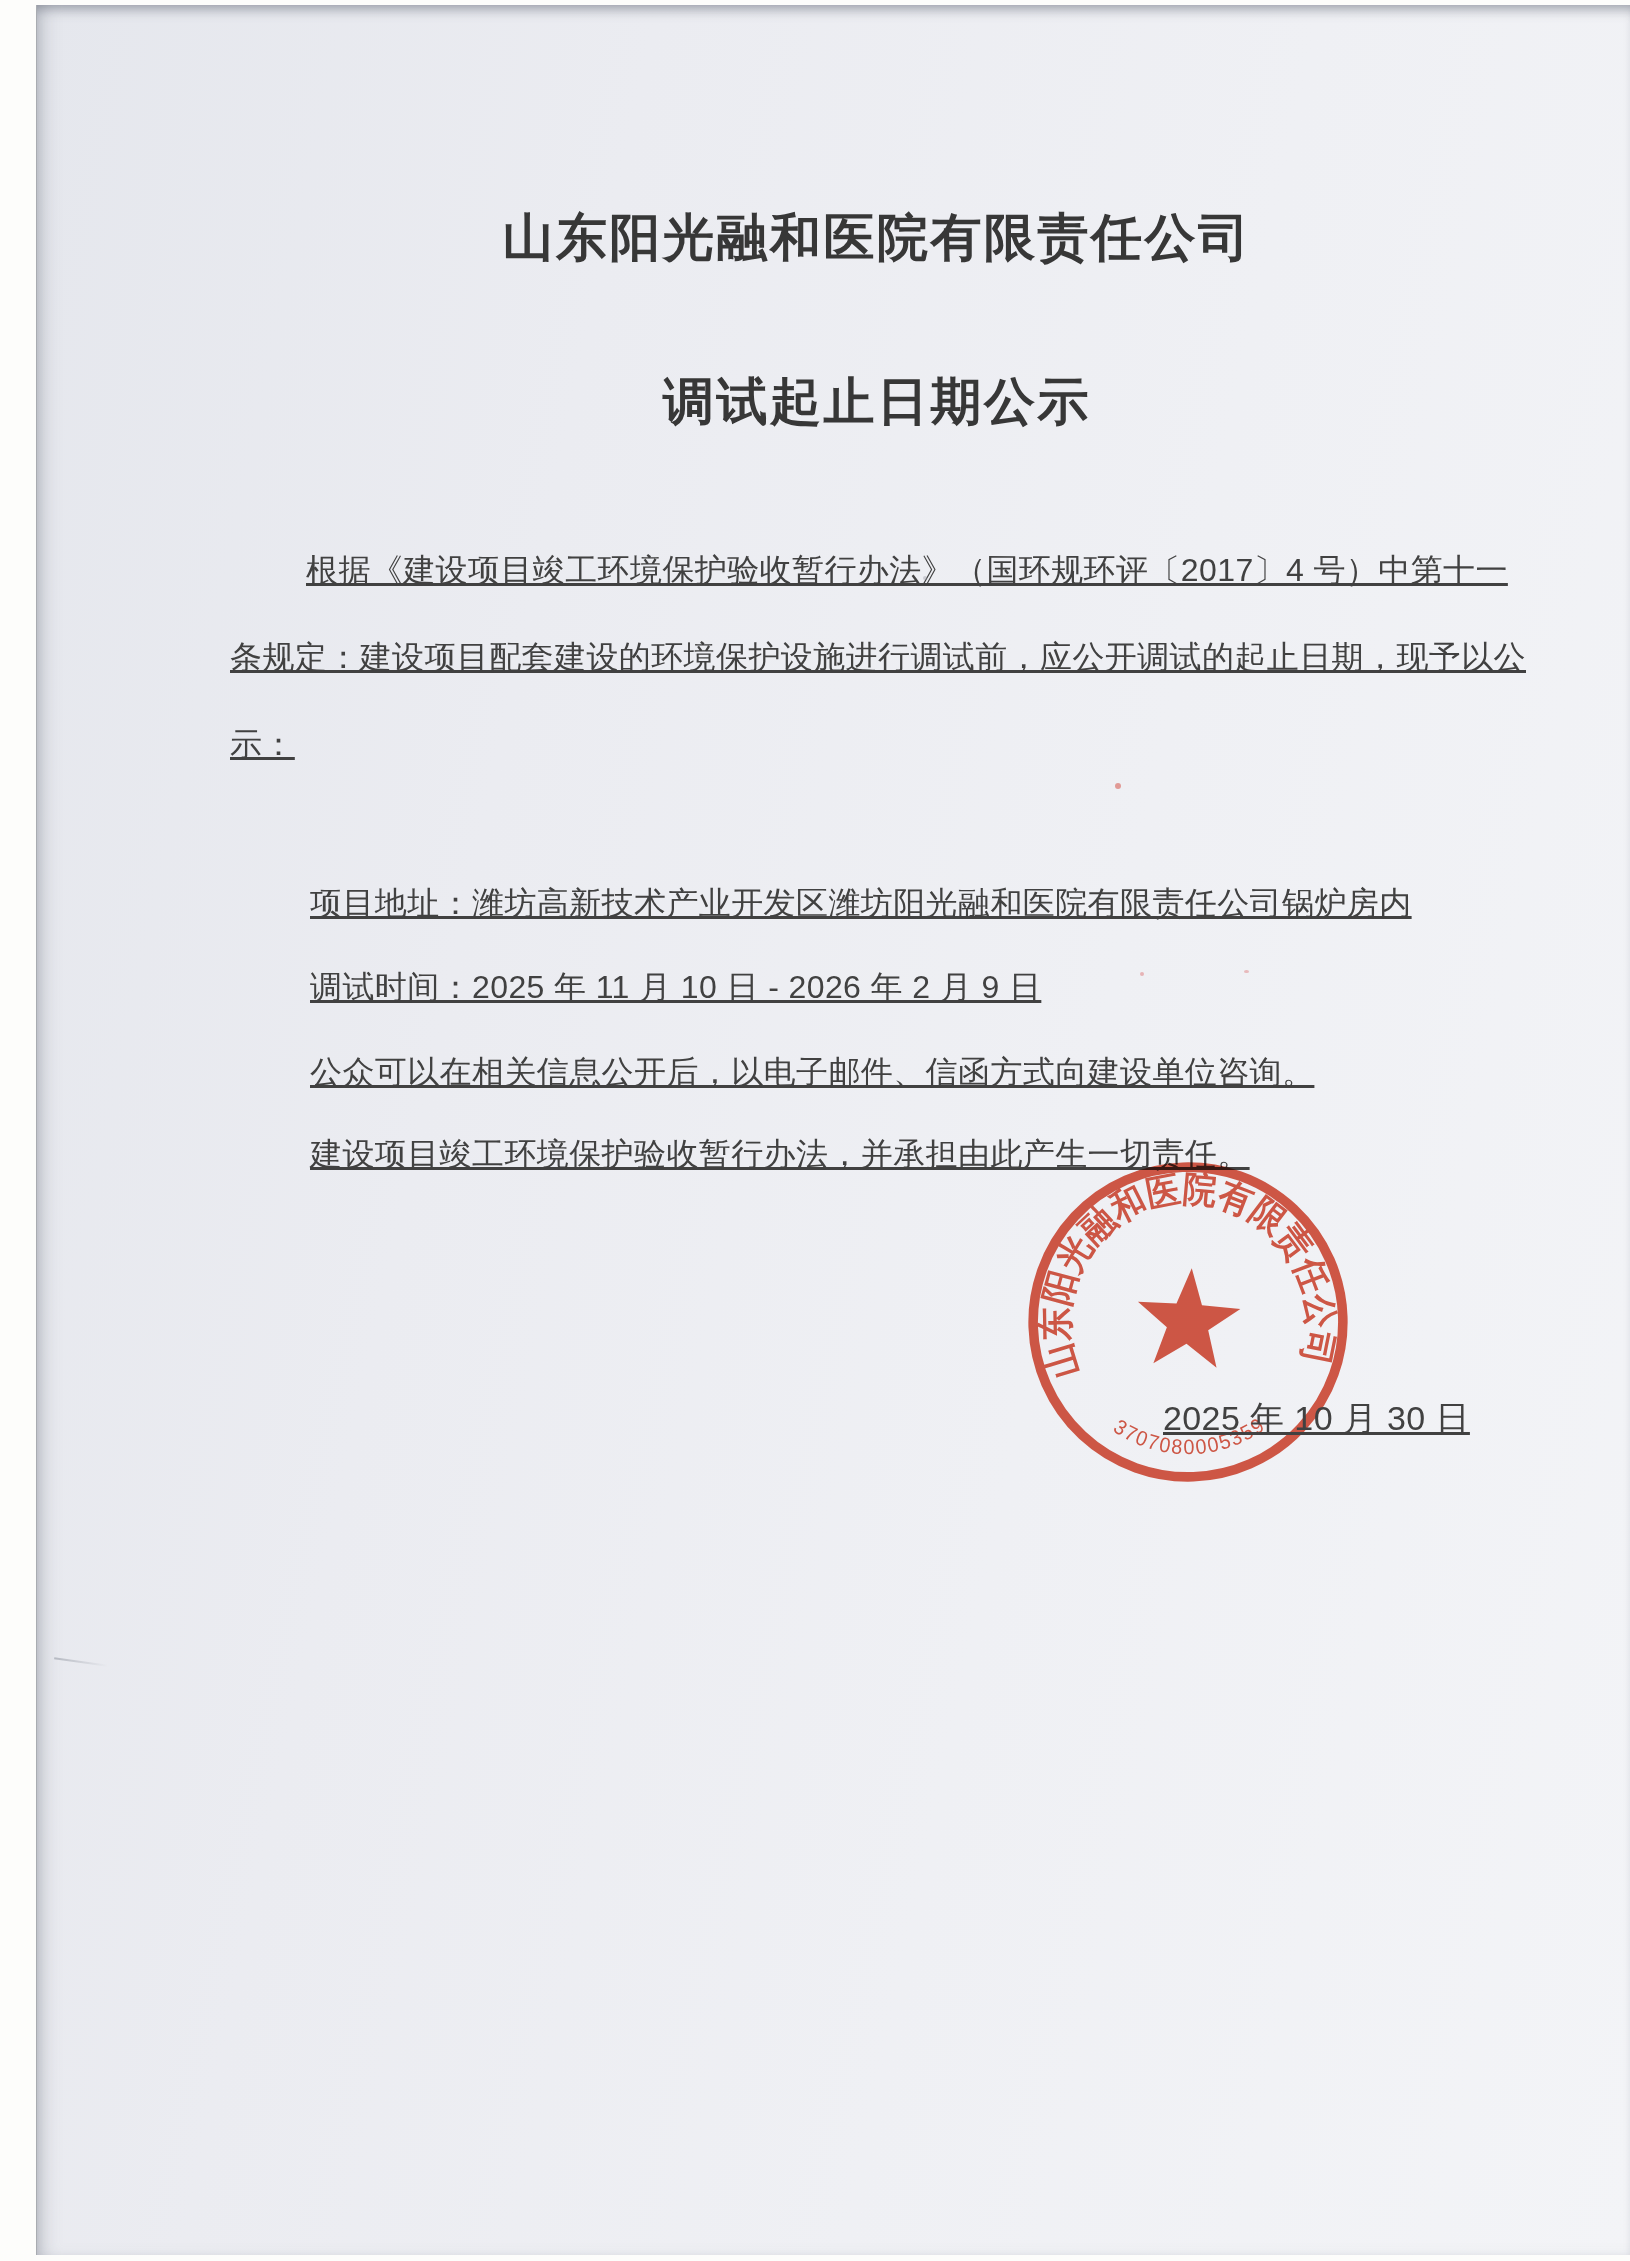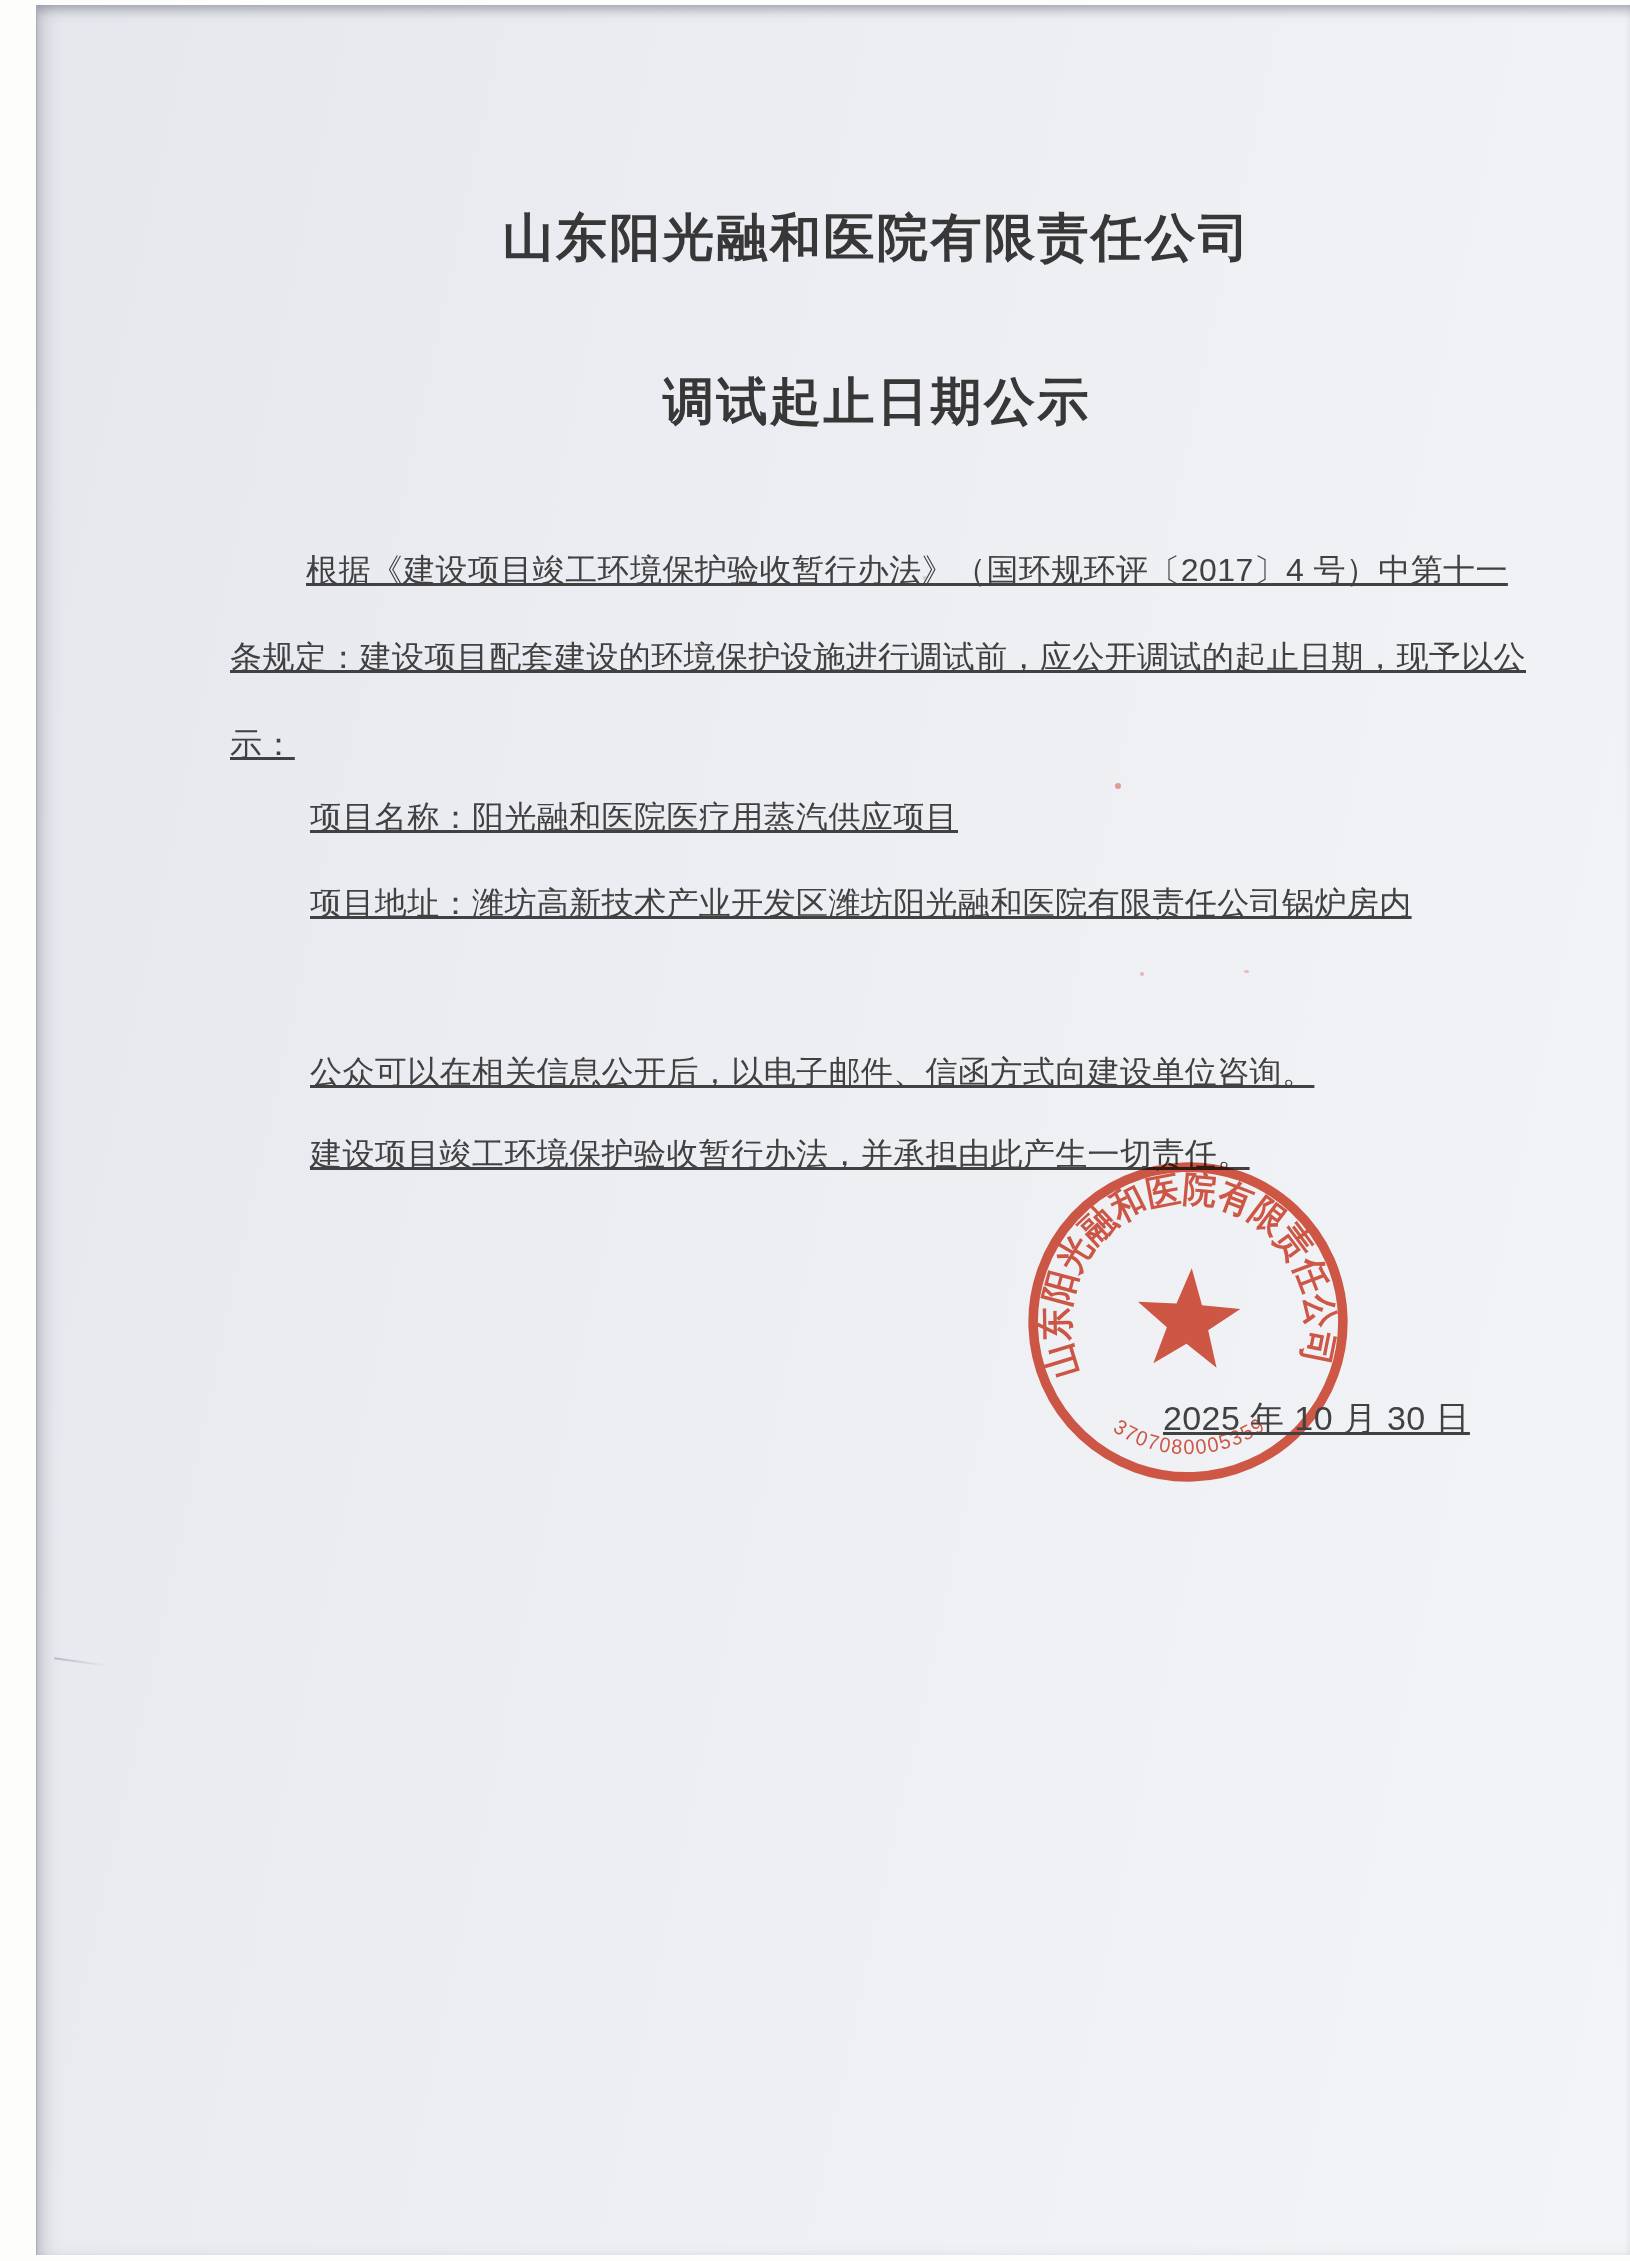--- a/index.html
+++ b/index.html
@@ -57,22 +57,22 @@
 <body>
 
 <div class="page">
 
   <div class="title-line t1">山东阳光融和医院有限责任公司</div>
   <div class="title-line t3">调试起止日期公示</div>
 
   <div class="body-line b1">根据《建设项目竣工环境保护验收暂行办法》（国环规环评〔2017〕4 号）中第十一</div>
   <div class="body-line b2">条规定：建设项目配套建设的环境保护设施进行调试前，应公开调试的起止日期，现予以公</div>
   <div class="body-line b3">示：</div>
-  <div class="body-line b4">项目名称：阳光融和医院医疗用蒸汽供应项目</div>
   <div class="body-line b5">项目地址：潍坊高新技术产业开发区潍坊阳光融和医院有限责任公司锅炉房内</div>
+  <div class="body-line b6">调试时间：2025 年 11 月 10 日 - 2026 年 2 月 9 日</div>
   <div class="body-line b7">公众可以在相关信息公开后，以电子邮件、信函方式向建设单位咨询。</div>
   <div class="body-line b8">建设项目竣工环境保护验收暂行办法，并承担由此产生一切责任。</div>
 
   <div class="body-line dateline">2025 年 10 月 30 日</div>
 
   <svg class="seal" viewBox="0 0 400 400">
     <circle cx="200" cy="200" r="178" fill="none" stroke="#d5442e" stroke-width="11"></circle>
     <polygon fill="#d5442e" transform="rotate(6 200 200)" points="200,138 214.7,179.8 259,180.8 223.8,207.7 236.4,250.2 200,225 163.6,250.2 176.2,207.7 141,180.8 185.3,179.8"></polygon>
     <defs>
       <path id="sealTopArc" d="M 73 253.9 A 138 138 0 1 1 327 253.9" fill="none"></path>

